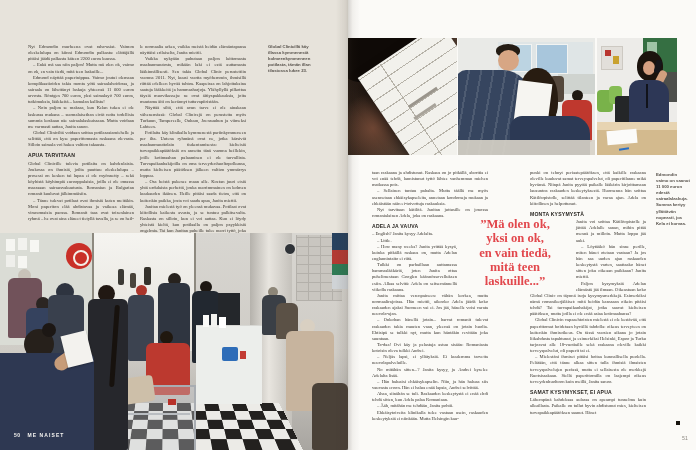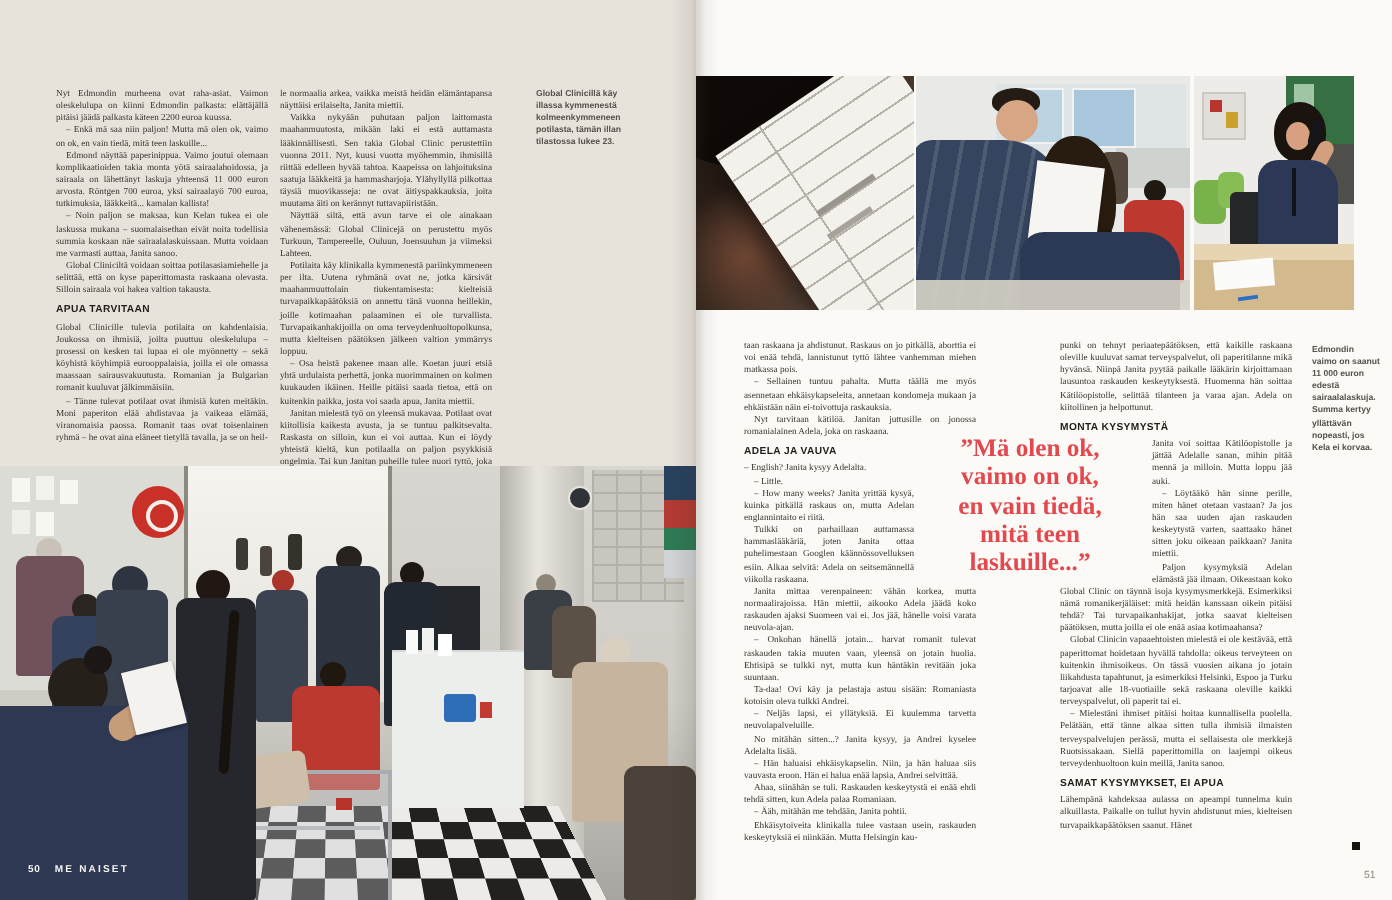--- a/index.html
+++ b/index.html
@@ -229,21 +229,21 @@
   <p class="noindent">Janita voi soittaa Kätilöopistolle ja jättää Adelalle sanan, mihin pitää mennä ja milloin. Mutta loppu jää auki.</p>
   <p>– Löytääkö hän sinne perille, miten hänet otetaan vastaan? Ja jos hän saa uuden ajan raskauden keskeytystä varten, saattaako hänet sitten joku oikeaan paikkaan? Janita miettii.</p>
   <p>Paljon kysymyksiä Adelan elämästä jää ilmaan. Oikeastaan koko Global Clinic on täynnä isoja kysymysmerkkejä. Esimerkiksi nämä romanikerjäläiset: mitä heidän kanssaan oikein pitäisi tehdä? Tai turvapaikanhakijat, jotka saavat kielteisen päätöksen, mutta joilla ei ole enää asiaa kotimaahansa?</p>
   <p>Global Clinicin vapaaehtoisten mielestä ei ole kestävää, että paperittomat hoidetaan hyvällä tahdolla: oikeus terveyteen on kuitenkin ihmisoikeus. On tässä vuosien aikana jo jotain liikahdusta tapahtunut, ja esimerkiksi Helsinki, Espoo ja Turku tarjoavat alle 18-vuotiaille sekä raskaana oleville kaikki terveyspalvelut, oli paperit tai ei.</p>
   <p>– Mielestäni ihmiset pitäisi hoitaa kunnallisella puolella. Pelätään, että tänne alkaa sitten tulla ihmisiä ilmaisten terveyspalvelujen perässä, mutta ei sellaisesta ole merkkejä Ruotsissakaan. Siellä paperittomilla on laajempi oikeus terveydenhuoltoon kuin meillä, Janita sanoo.</p>
   <h3 class="colhead">SAMAT KYSYMYKSET, EI APUA</h3>
   <p class="noindent">Lähempänä kahdeksaa aulassa on apeampi tunnelma kuin alkuillasta. Paikalle on tullut hyvin ahdistunut mies, kielteisen turvapaikkapäätöksen saanut. Hänet</p>
 </div>
 
 <div id="pull-quote">”Mä olen ok,
-vaimo on ok,
+yksi on ok,
 en vain tiedä,
 mitä teen
 laskuille...”</div>
 
 <div class="caption" id="rp-caption">Edmondin vaimo on saanut 11 000 euron edestä sairaalalaskuja. Summa kertyy yllättävän nopeasti, jos Kela ei korvaa.</div>
 
 <div id="end-marker"></div>
 <div id="folio-right">51</div>
 
 <div class="gutter"></div>

